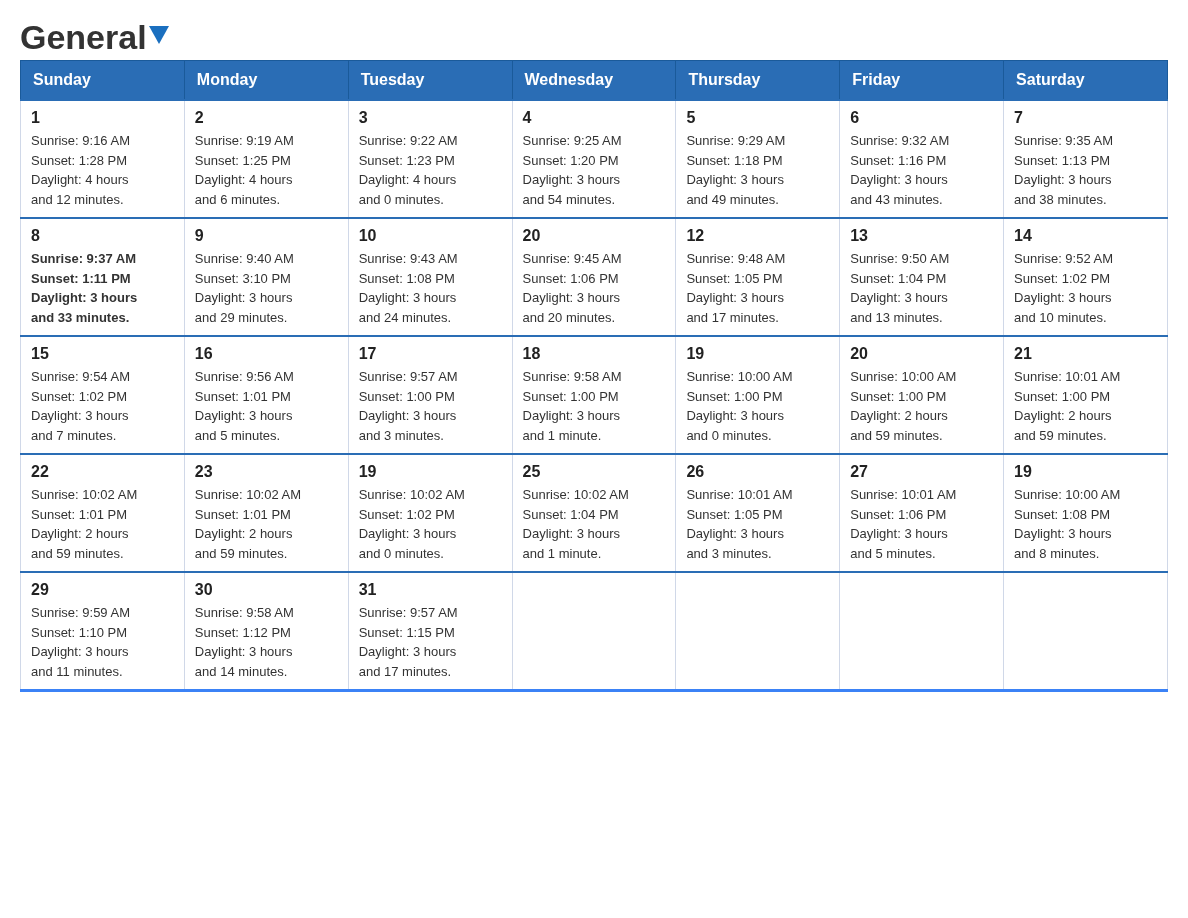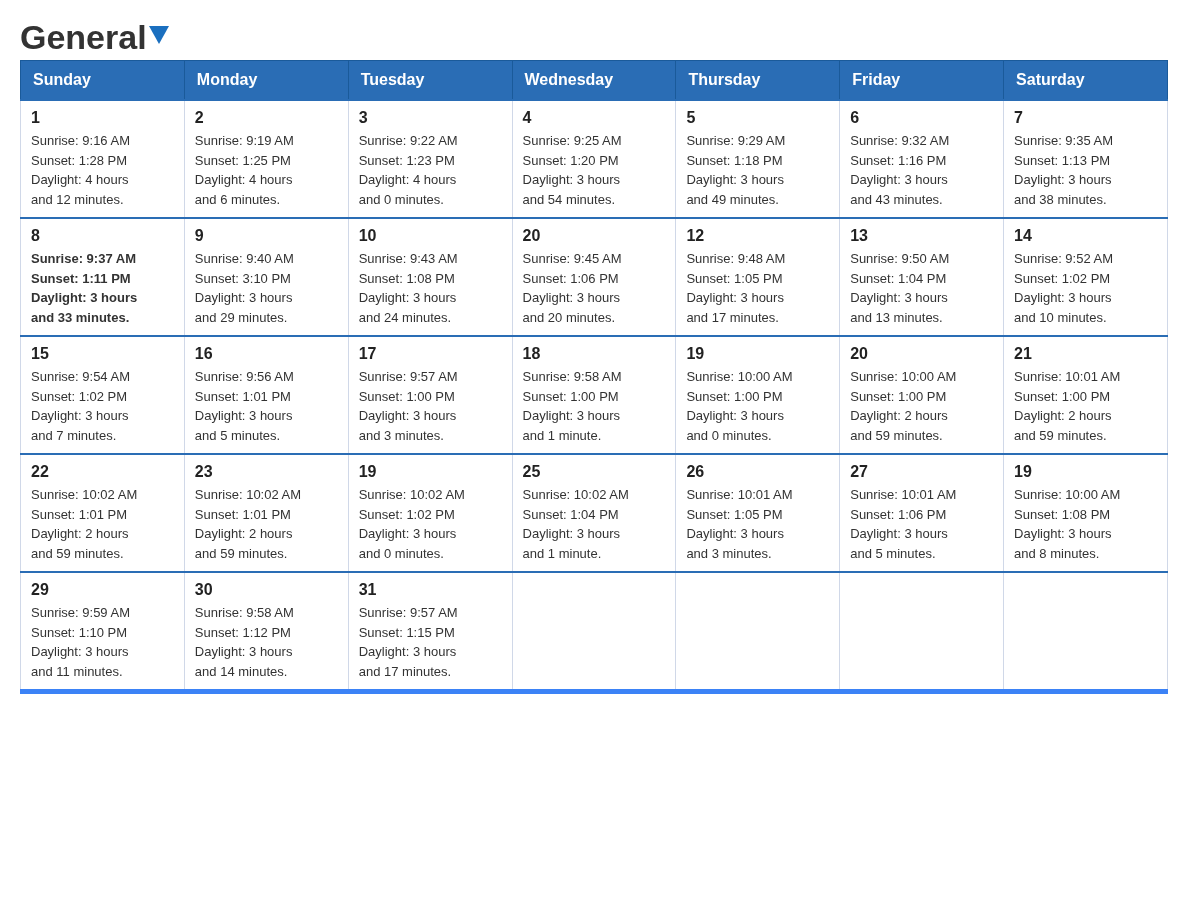--- a/index.html
+++ b/index.html
@@ -84,21 +84,21 @@
     }
     .day-info {
       font-size: 13px;
       line-height: 1.5;
       color: #333;
     }
     .empty-cell {
       background: #fff;
     }
     .calendar tbody tr:last-child td {
-      border-bottom: 5px solid #3b82f6;
+      border-bottom: 3px solid #3b82f6;
     }
   </style>
 </head>
 <body>
 
 <div class="header-row">
   <div class="logo">
     <div style="display:flex; align-items:center;">
       <span class="logo-general">General</span>
       <span style="display:inline-block; margin-left:2px; position:relative; top:0px;">

